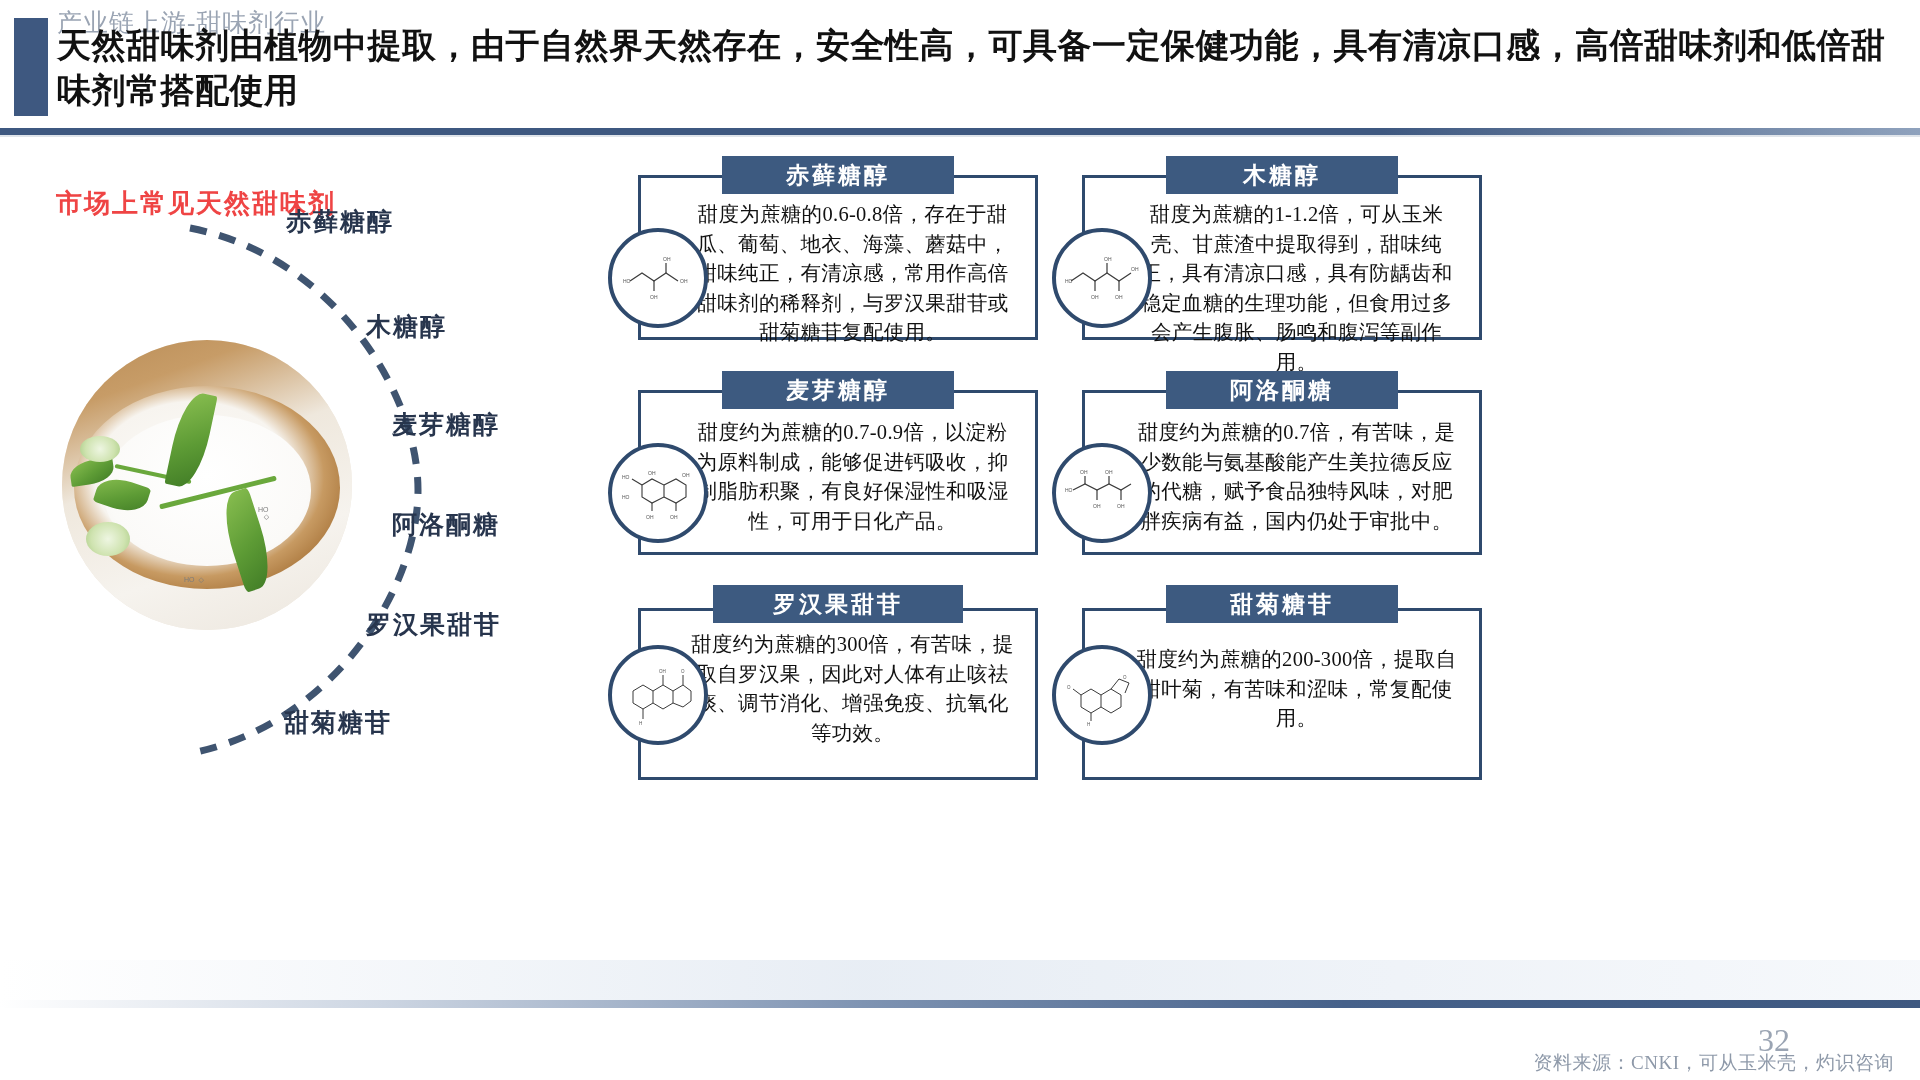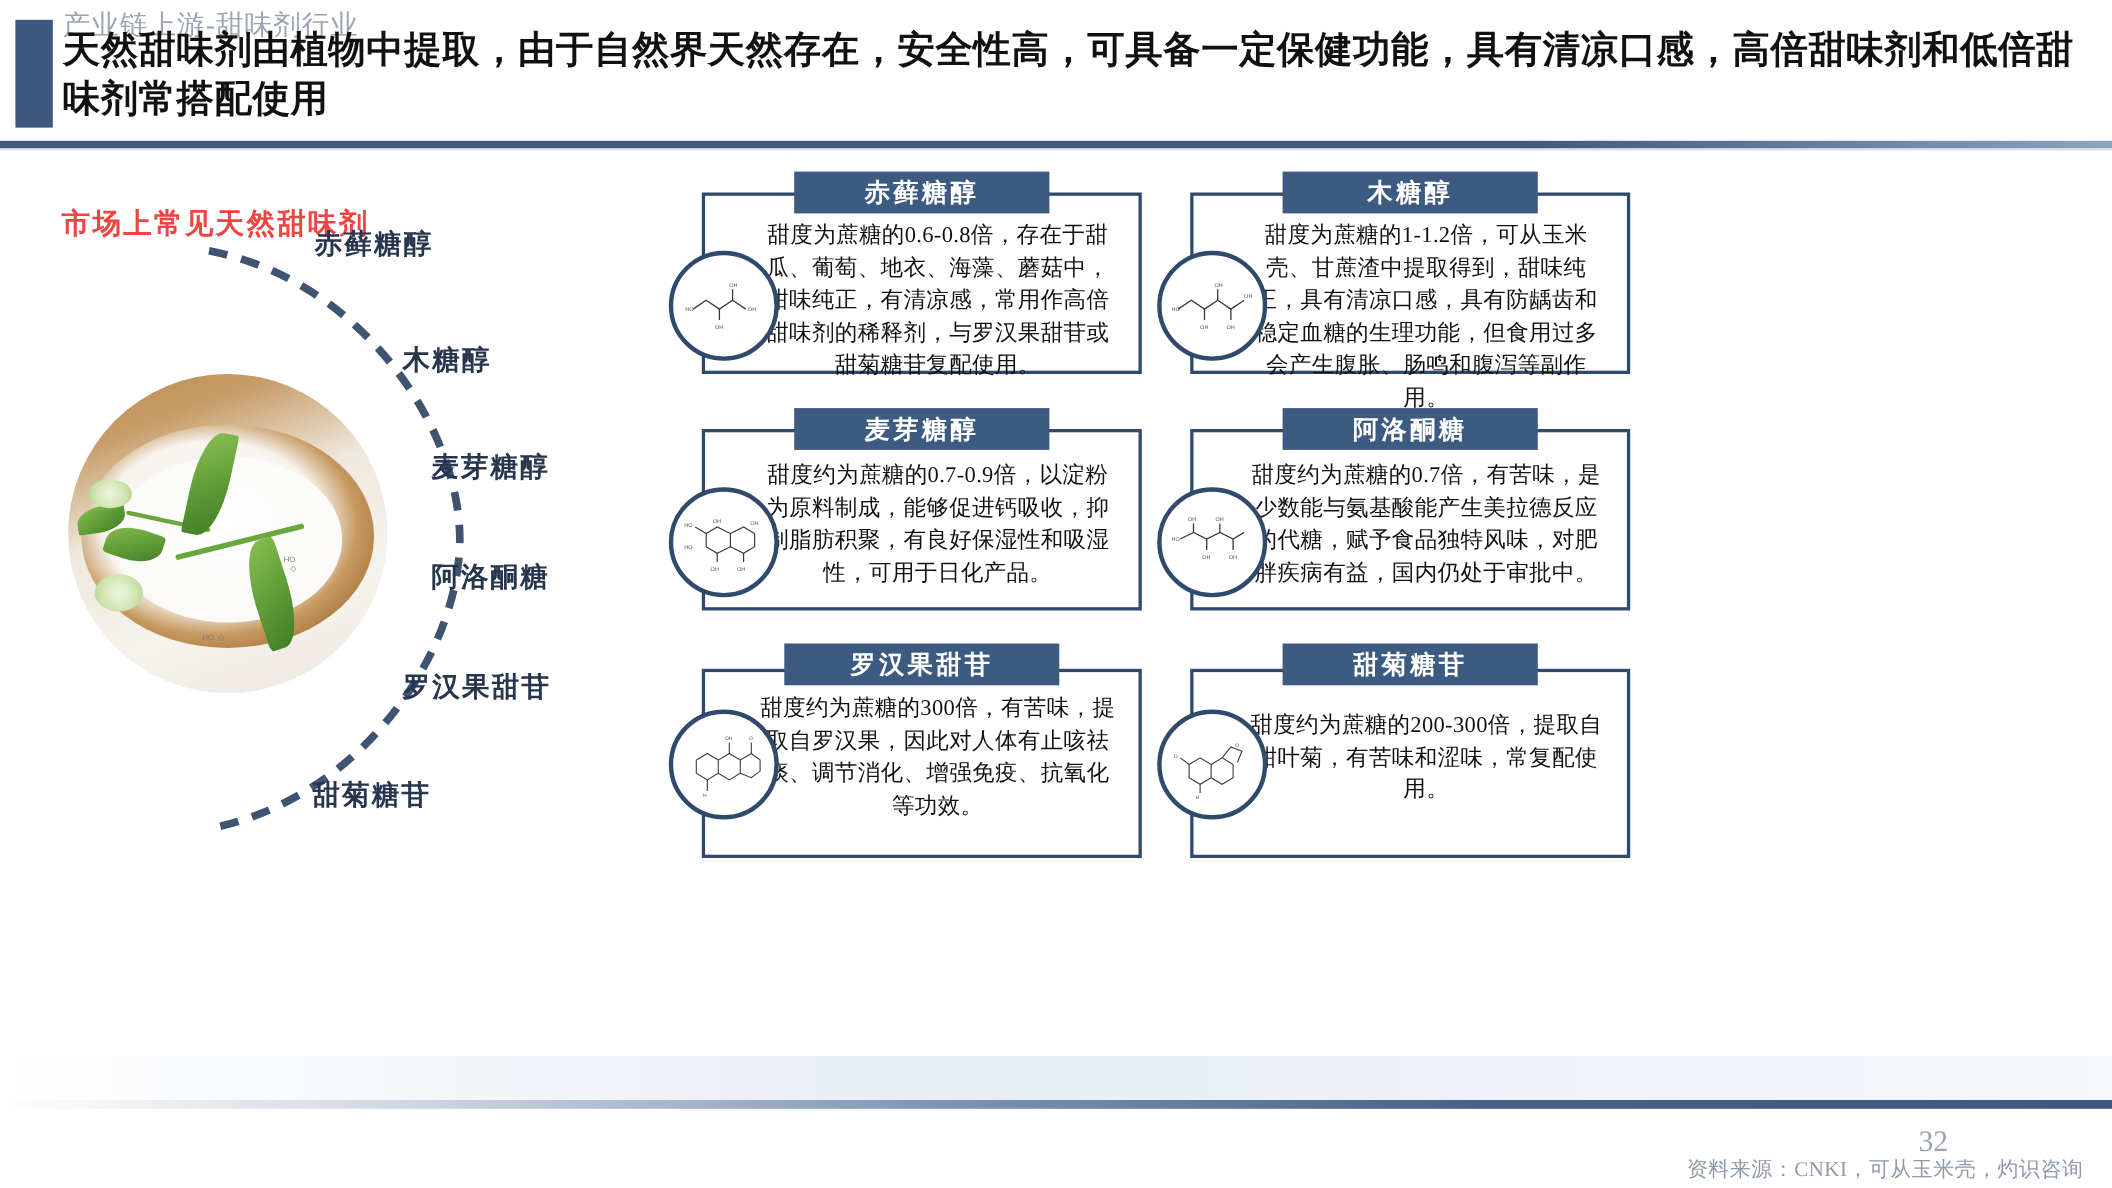--- a/index.html
+++ b/index.html
@@ -39,21 +39,21 @@
             display:flex;align-items:center;justify-content:center;letter-spacing:3px;z-index:4;}
   .card-circle{position:absolute;width:92px;height:92px;border-radius:50%;border:4px solid #2f4a6d;background:#fff;z-index:5;
                display:flex;align-items:center;justify-content:center;}
   .card-body{position:absolute;font-size:20.5px;line-height:1.44;color:#111;text-align:justify;letter-spacing:.3px;}
   .card-body.center{text-align:center;}
 
   
   .foot-rule{position:absolute;left:0;top:1000px;width:1920px;height:8px;
              background:linear-gradient(to right,#ffffff 0%,#c3cedd 18%,#4a6punch 40%,#3e5880 62%,#3e5880 100%);}
   .foot-rule{background:linear-gradient(to right,#ffffff 0%,#ccd5e2 20%,#7e93b2 45%,#46618a 70%,#3e5880 100%);}
-  .pageno{position:absolute;left:1744px;top:1022px;width:60px;text-align:left;font-size:27px;color:#9aa4b3;}
+  .pageno{position:absolute;left:1744px;top:1022px;width:60px;text-align:center;font-size:32px;color:#9aa4b3;}
   .source{position:absolute;right:26px;top:1050px;font-size:19px;color:#8e99a9;letter-spacing:.5px;}
   .sheen{position:absolute;left:0;top:960px;width:1920px;height:42px;
          background:linear-gradient(to right,rgba(255,255,255,0) 0%,rgba(222,230,240,.7) 45%,rgba(240,244,249,.6) 100%);}
 </style>
 </head>
 <body>
 
 <div class="hdr-accent"></div>
 <div class="breadcrumb">产业链上游-甜味剂行业</div>
 <div class="title">天然甜味剂由植物中提取，由于自然界天然存在，安全性高，可具备一定保健功能，具有清凉口感，高倍甜味剂和低倍甜味剂常搭配使用</div>

